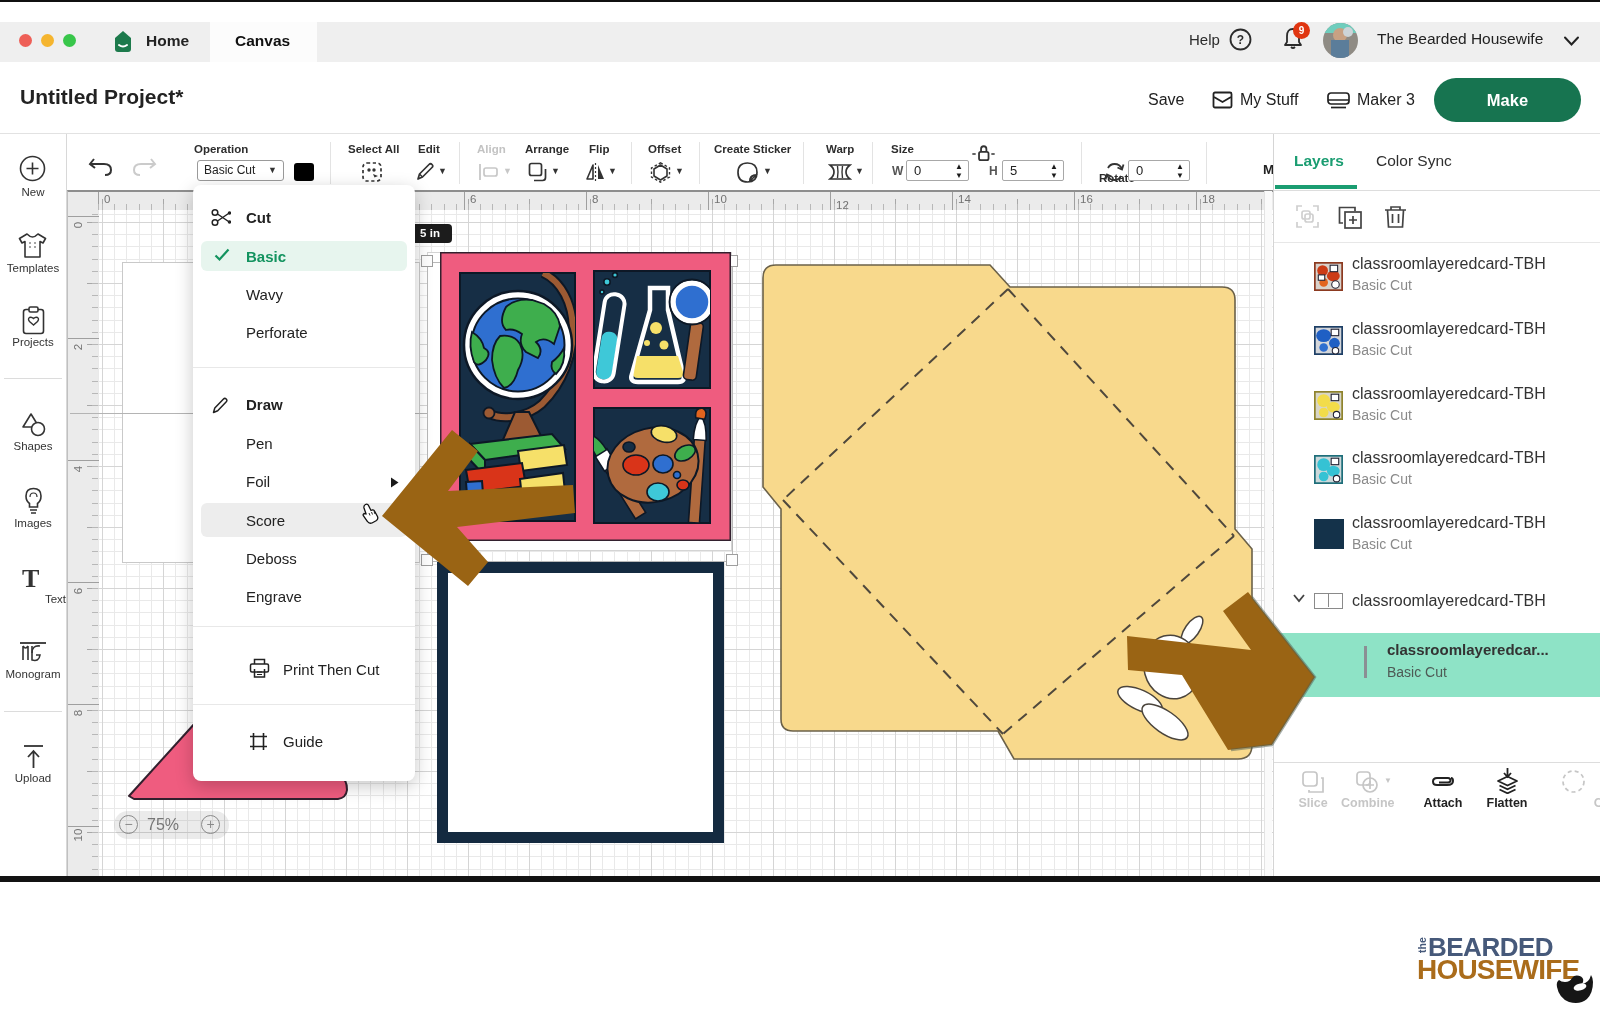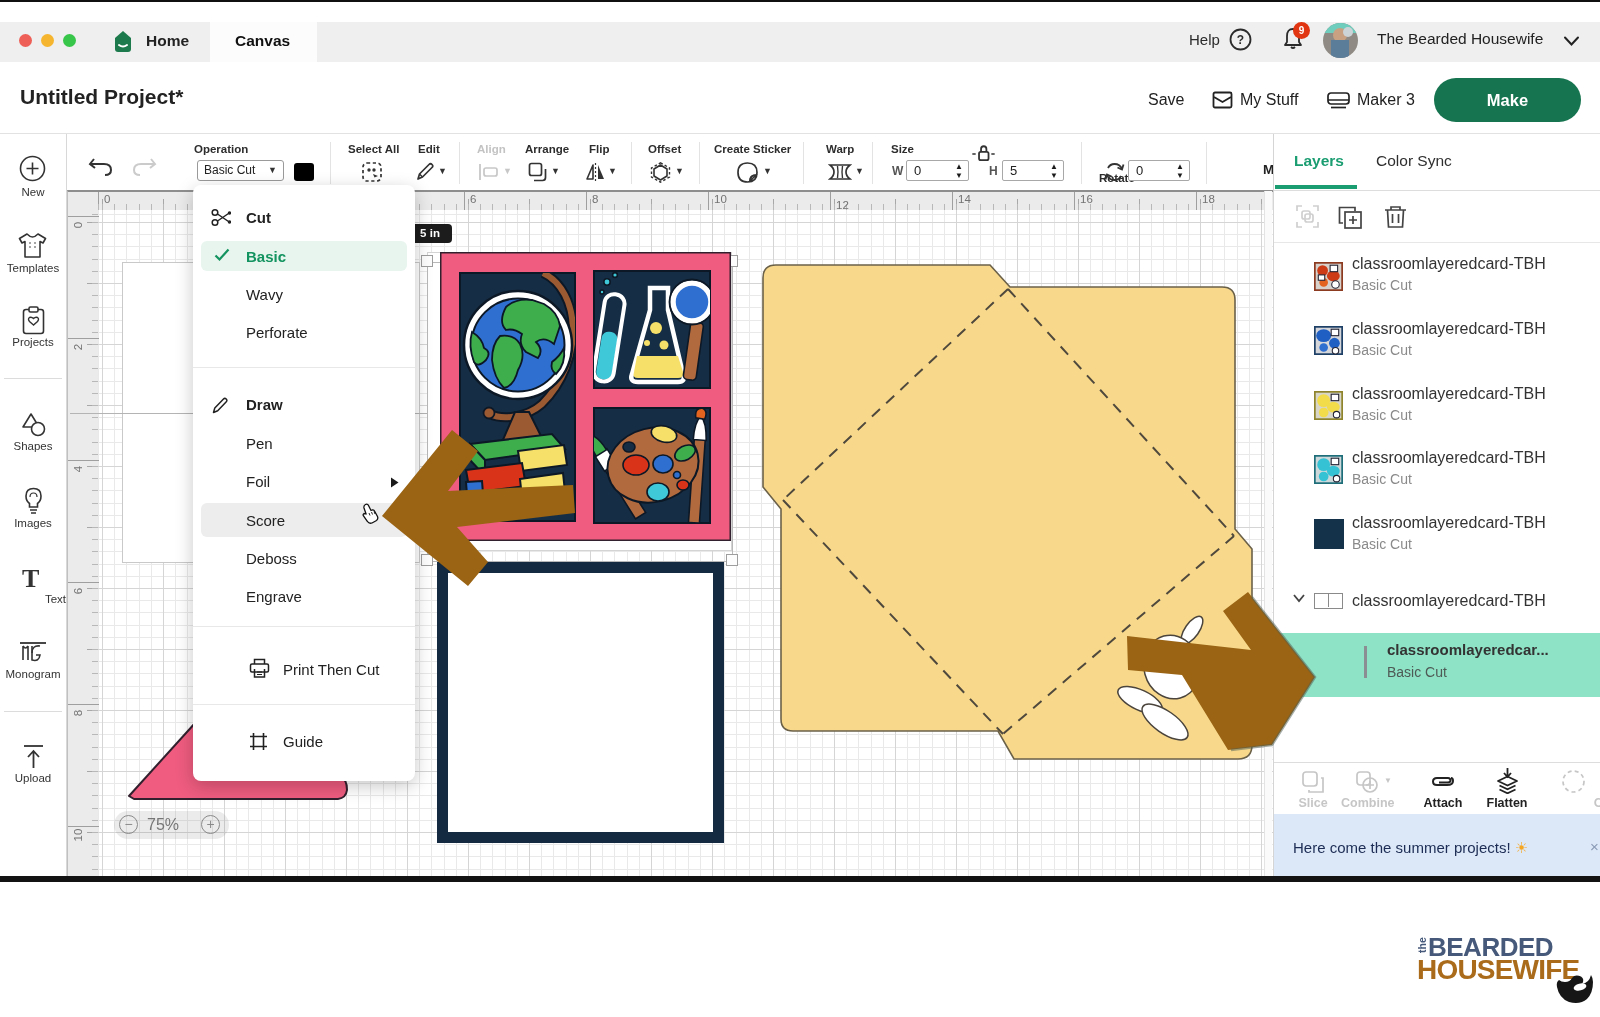--- a/index.html
+++ b/index.html
@@ -497,24 +497,20 @@
       <path d="M3.5 18.5 L11.5 22.3 L19.5 18.5" fill="none" stroke="#222" stroke-width="1.8"></path>
       <path d="M3.5 22.5 L11.5 26.3 L19.5 22.5" fill="none" stroke="#222" stroke-width="1.8"></path>
     </svg>
     <div class="abs" style="left:207px;top:33px;width:52px;text-align:center;font-size:12.5px;font-weight:700;color:#222;">Flatten</div>
     <svg class="abs" style="left:287px;top:6px;" width="25" height="25" viewBox="0 0 25 25">
       <circle cx="12.5" cy="12.5" r="10.5" fill="none" stroke="#c6c6c6" stroke-width="1.7" stroke-dasharray="4,3.2"></circle>
     </svg>
     <div class="abs" style="left:273px;top:33px;width:52px;text-align:center;font-size:12.5px;font-weight:700;color:#c6c6c6;margin-left:45px;">Contour</div>
   </div>
 
-  <div class="abs" style="left:0;top:680px;width:327px;height:67px;background:#dce8f8;">
-    <div class="abs" style="left:19px;top:25px;font-size:15px;color:#1c2c54;">Here come the summer projects! <span style="color:#f5a623;">☀</span></div>
-    <div class="abs" style="left:316px;top:24px;font-size:15px;color:#8a9ab5;">×</div>
-  </div>
 </div>
 
 <div class="abs" style="left:0;top:876px;width:1600px;height:6px;background:#131313;"></div>
 
 <div id="logo">
   <div class="abs" style="left:1414px;top:939px;font-size:10.5px;font-weight:700;color:#46597a;transform:rotate(-90deg);">the</div>
   <div class="abs" style="left:1428px;top:932px;font-size:26px;font-weight:700;color:#46597a;letter-spacing:-0.5px;">BEARDED</div>
   <div class="abs" style="left:1417px;top:954px;font-size:28px;font-weight:700;color:#aa6c1b;letter-spacing:-0.8px;">HOUSEWIFE</div>
   <svg class="abs" style="left:1556px;top:974px;" width="38" height="31" viewBox="0 0 38 31">
     <path d="M3 6 Q0 8 1 13 Q3 24 13 28 Q24 31 31 25 Q37 19 37 8 Q37 4 35 1 Q33 9 26 10 Q29 5 25 2.5 Q19 0 16 4 Q14 8 9 8 Q5 8 3 6 Z" fill="#161616"></path>

